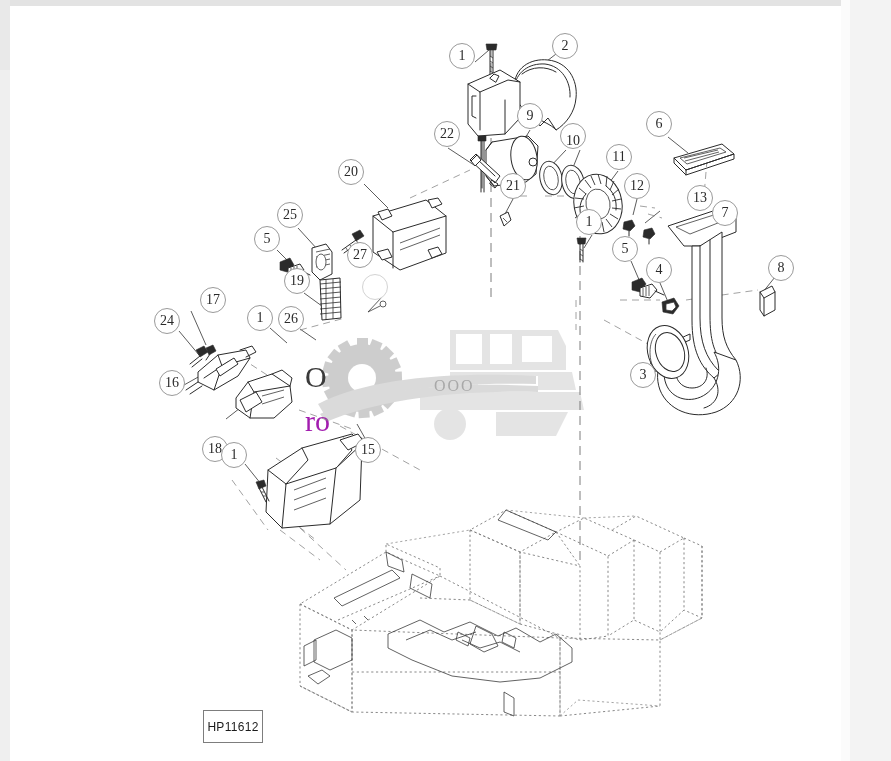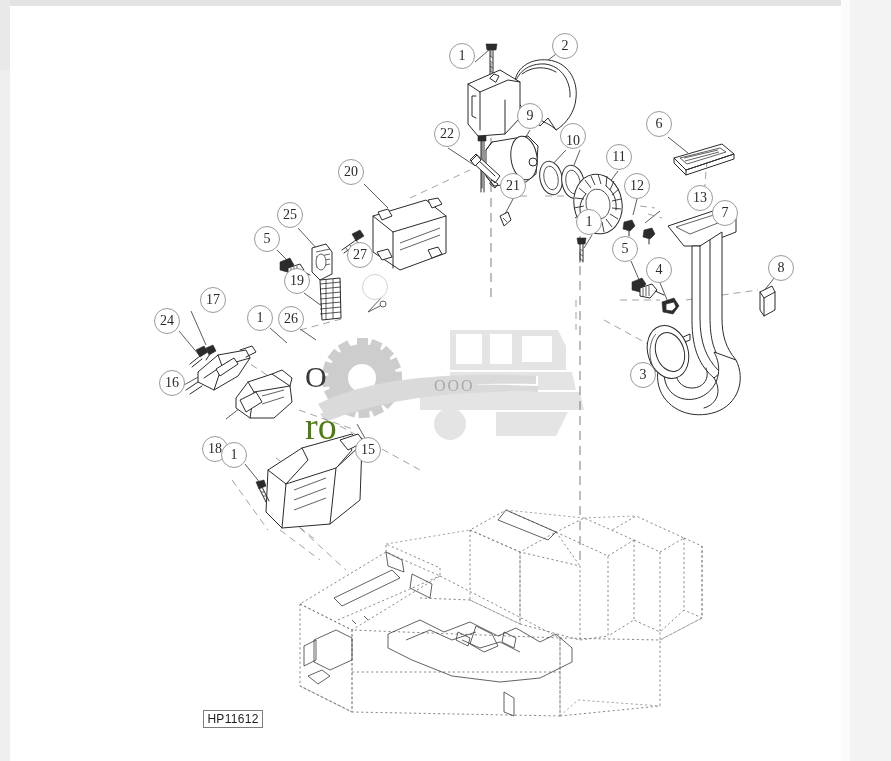--- a/index.html
+++ b/index.html
@@ -18,21 +18,21 @@
     position:absolute;width:26px;height:26px;border-radius:50%;
     border:1.1px solid #9a9a9a;background:#ffffff;
     display:flex;align-items:center;justify-content:center;
     font-family:"Liberation Serif",serif;font-size:14px;color:#2a2a2a;
     box-sizing:border-box;line-height:1;
   }
   .callout.faint{border-color:#d3d3d3;color:#c9c9c9;}
   .callout span{pointer-events:none;}
   
   #partnum{
-    position:absolute;left:203px;top:710px;width:60px;height:18px;
+    position:absolute;left:203px;top:710px;width:60px;height:33px;
     border:1px solid #7d7d7d;background:#ffffff;
     display:flex;align-items:center;justify-content:center;
     font-family:"Liberation Sans",sans-serif;font-size:12px;color:#1c1c1c;
     letter-spacing:0.3px;box-sizing:border-box;
   }
   
   #watermark{position:absolute;left:300px;top:320px;width:300px;height:150px;opacity:1;}
   #wm-text{
     position:absolute;left:352px;top:388px;
     font-family:"Liberation Serif",serif;font-weight:bold;font-size:38px;
@@ -42,21 +42,21 @@
     position:absolute;left:434px;top:377px;
     font-family:"Liberation Serif",serif;font-size:16px;color:#a8a8a8;
     letter-spacing:2px;
   }
   #ghost-o{
     position:absolute;left:305px;top:360px;font-family:"Liberation Serif",serif;
     font-size:30px;color:#3a3a3a;
   }
   #ghost-ro{
     position:absolute;left:305px;top:404px;font-family:"Liberation Serif",serif;
-    font-size:38px;color:#4d7c0f;
+    font-size:30px;color:#a21caf;
   }
 </style>
 </head>
 <body>
 
 <div id="page">
 
   <div id="top-gray-strip"></div>
   <div id="left-gray-strip"></div>
   <div id="left-gray-block"></div>

